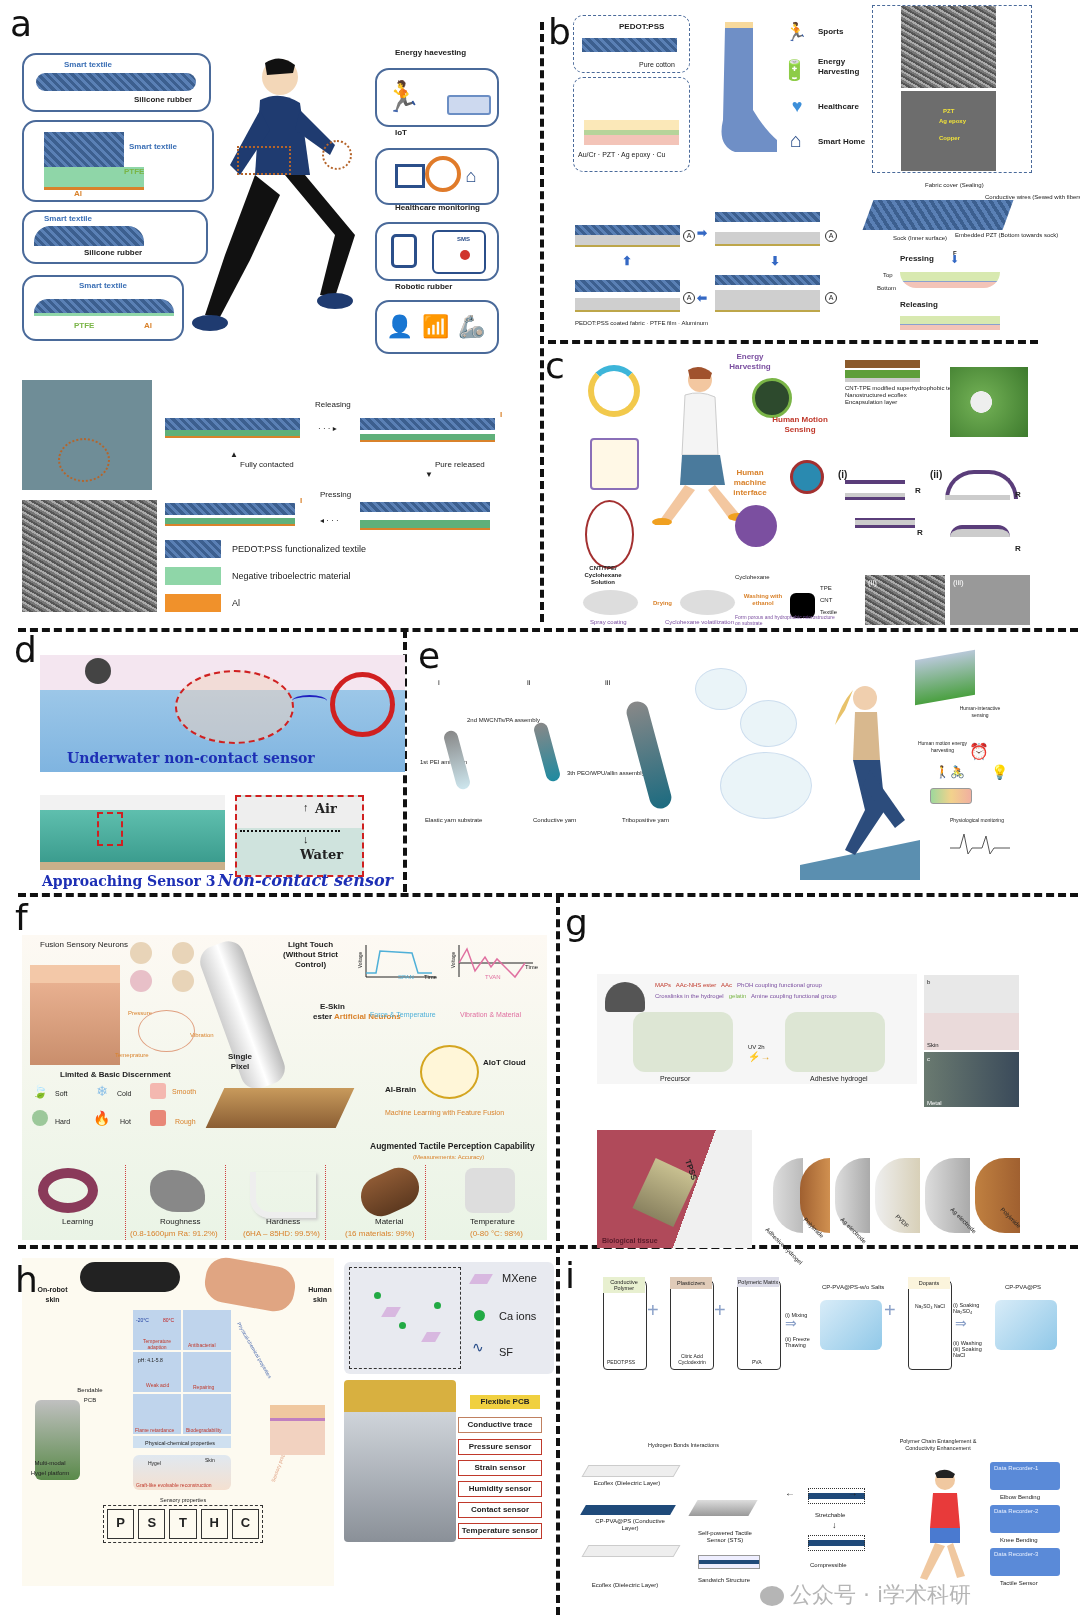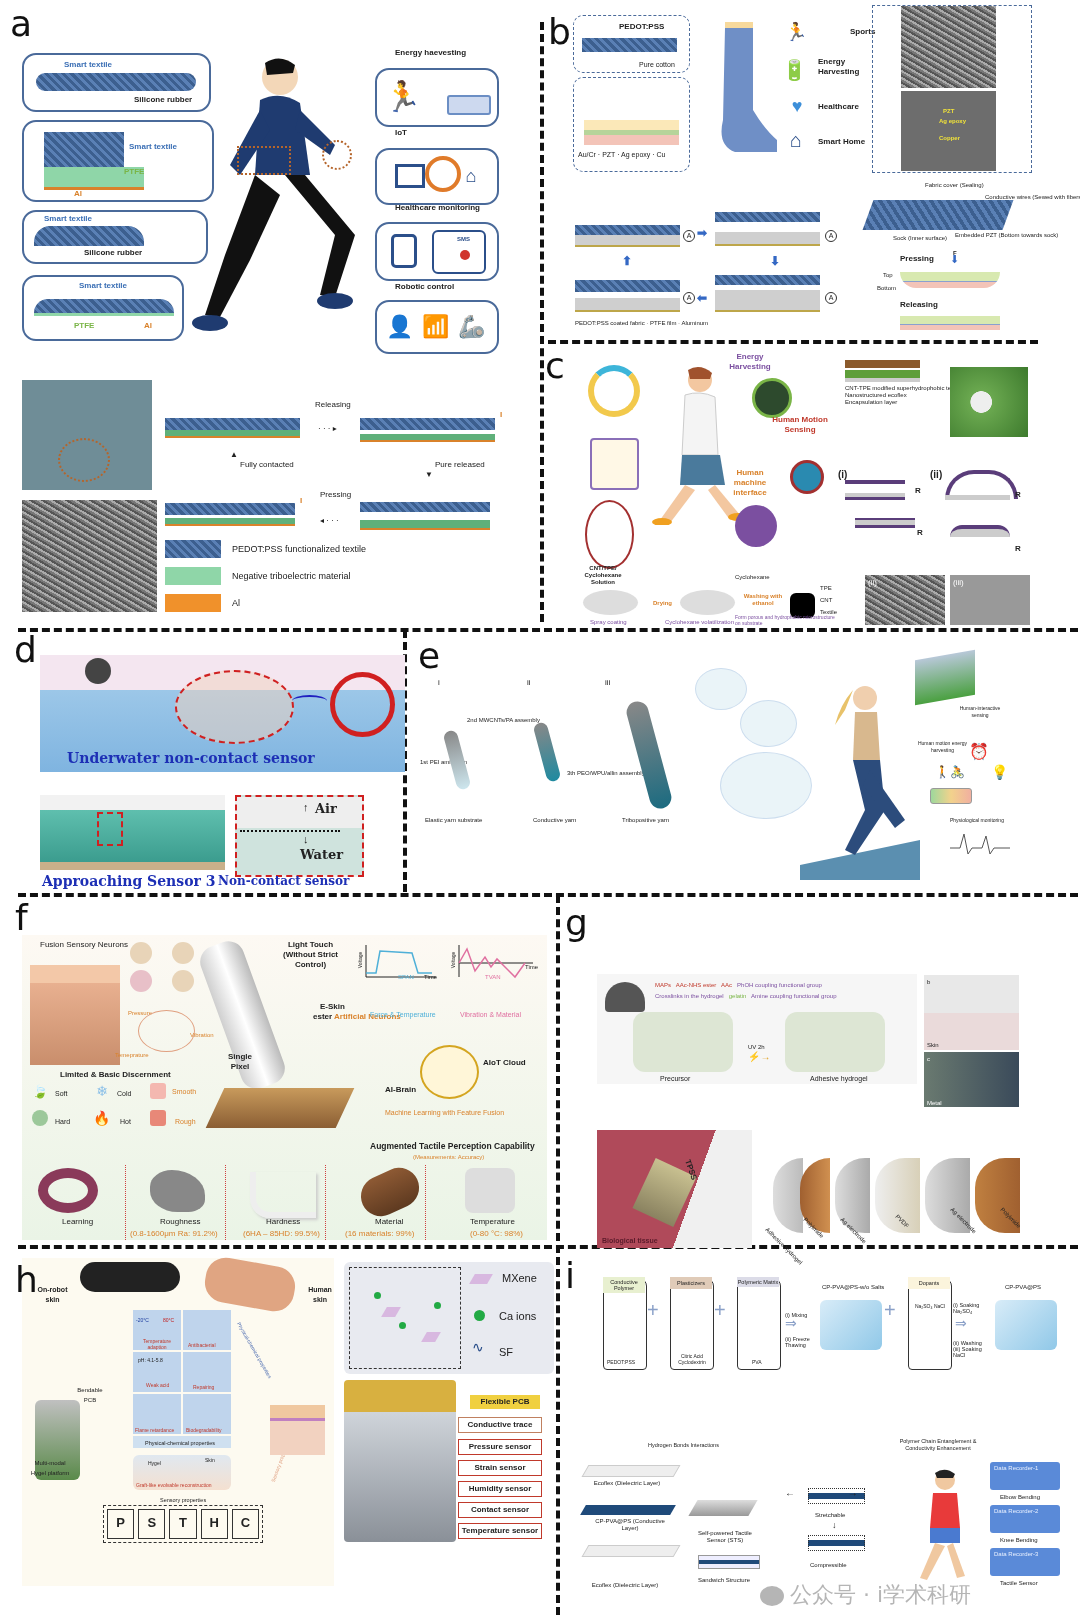--- a/index.html
+++ b/index.html
@@ -92,21 +92,21 @@
       <div class="circle" style="left:48px;top:6px;width:28px;height:28px;border:4px solid #e07b2a;"></div>
       <div class="ico" style="left:82px;top:14px;width:24px;height:24px;font-size:18px;">⌂</div>
     </div>
     <div class="t tb" style="left:395px;top:203px;">Healthcare monitoring</div>
     <div class="box" style="left:375px;top:222px;width:120px;height:55px;">
       <div class="abs" style="left:14px;top:10px;width:20px;height:28px;border:3px solid #2b4f8a;border-radius:5px;"></div>
       <div class="abs" style="left:55px;top:6px;width:50px;height:40px;border:2px solid #2b4f8a;border-radius:6px;"></div>
       <div class="t tb" style="left:80px;top:10px;font-size:6px;color:#2b4f8a;">SMS</div>
       <div class="circle" style="left:83px;top:26px;width:10px;height:10px;background:#d0342c;"></div>
     </div>
-    <div class="t tb" style="left:395px;top:282px;">Robotic control</div>
+    <div class="t tb" style="left:395px;top:282px;">Robotic rubber</div>
     <div class="box" style="left:375px;top:300px;width:120px;height:50px;">
       <div class="ico" style="left:8px;top:10px;width:30px;height:30px;color:#333;font-size:22px;">👤</div>
       <div class="ico" style="left:44px;top:10px;width:30px;height:30px;color:#1e6fd0;font-size:22px;">📶</div>
       <div class="ico" style="left:80px;top:10px;width:30px;height:30px;color:#3d8fd9;font-size:22px;">🦾</div>
     </div>
   </div>
 
   <div class="photo" style="left:22px;top:380px;width:130px;height:110px;background:#6f8d97;"></div>
   <div class="circle" style="left:58px;top:438px;width:48px;height:40px;border:2px dotted #b5652b;"></div>
   <div class="sem" style="left:22px;top:500px;width:135px;height:112px;"></div>
@@ -158,21 +158,21 @@
       <span>Ag epoxy</span> ·
       <span>Cu</span>
     </div>
   </div>
   <svg class="abs" style="left:705px;top:20px;" width="75" height="135" viewBox="0 0 75 135">
     <rect x="20" y="2" width="28" height="6" fill="#f7d99c"></rect>
     <path d="M20 8 L48 8 L48 90 Q60 110 72 120 L72 132 L30 132 Q12 125 18 100 Z" fill="#6f8fc6"></path>
   </svg>
   <div>
     <div class="ico" style="left:785px;top:20px;width:24px;height:24px;font-size:18px;">🏃</div>
-    <div class="t tb" style="left:818px;top:27px;margin-left:32px;">Sports</div>
+    <div class="t tb" style="left:818px;top:27px;">Sports</div>
     <div class="ico" style="left:785px;top:55px;width:20px;height:30px;font-size:20px;">🔋</div>
     <div class="t tb" style="left:818px;top:57px;white-space:normal;width:55px;">Energy Harvesting</div>
     <div class="ico" style="left:785px;top:96px;width:24px;height:20px;font-size:18px;color:#3d8fd9;">♥</div>
     <div class="t tb" style="left:818px;top:102px;">Healthcare</div>
     <div class="ico" style="left:783px;top:128px;width:26px;height:24px;font-size:20px;">⌂</div>
     <div class="t tb" style="left:818px;top:137px;">Smart Home</div>
   </div>
   <div class="abs" style="left:872px;top:5px;width:158px;height:166px;border:1.5px dashed #4a6a9a;">
     <div class="sem" style="left:28px;top:0;width:95px;height:82px;"></div>
     <div class="abs" style="left:28px;top:85px;width:95px;height:80px;background:#6d6d6d;">
@@ -297,21 +297,21 @@
   <div class="t tb navy serif" style="left:67px;top:750px;font-size:14px;line-height:16px;">Underwater non-contact sensor</div>
   <div class="photo" style="left:40px;top:795px;width:185px;height:75px;background:linear-gradient(#f2f2f2 0 20%,#5fbfae 20%,#3b9c8e 90%,#c9b08a 90%);"></div>
   <div class="abs" style="left:97px;top:812px;width:22px;height:30px;border:2px dashed #d02020;"></div>
   <div class="abs" style="left:235px;top:795px;width:125px;height:78px;border:2px dashed #d02020;background:linear-gradient(#eee 0 40%,#cfe3dd 40%);"></div>
   <div class="abs" style="left:240px;top:830px;width:100px;border-top:2px dotted #111;"></div>
   <div class="t tb serif" style="left:315px;top:802px;font-size:13px;line-height:14px;">Air</div>
   <div class="t tb" style="left:303px;top:802px;font-size:11px;">↑</div>
   <div class="t tb serif" style="left:300px;top:848px;font-size:13px;line-height:14px;">Water</div>
   <div class="t tb" style="left:303px;top:834px;font-size:11px;">↓</div>
   <div class="t tb navy serif" style="left:42px;top:873px;font-size:14px;line-height:16px;">Approaching Sensor 3</div>
-  <div class="t tb navy serif" style="left:218px;top:873px;font-size:12px;line-height:16px;">Non-contact sensor</div>
+  <div class="t tb navy serif" style="left:218px;top:873px;font-size:16px;line-height:16px;font-style:italic;">Non-contact sensor</div>
 </div>
 
 <div>
   <div class="plabel" style="left:418px;top:638px;">e</div>
   <div class="t" style="left:438px;top:678px;">i</div>
   <div class="t" style="left:527px;top:678px;">ii</div>
   <div class="t" style="left:605px;top:678px;">iii</div>
   <div class="t" style="left:420px;top:757px;font-size:6px;">1st PEI amination</div>
   <div class="t" style="left:467px;top:715px;font-size:6px;">2nd MWCNTs/PA assembly</div>
   <div class="t" style="left:567px;top:768px;font-size:6px;">3th PEO/WPU/allin assembly</div>

